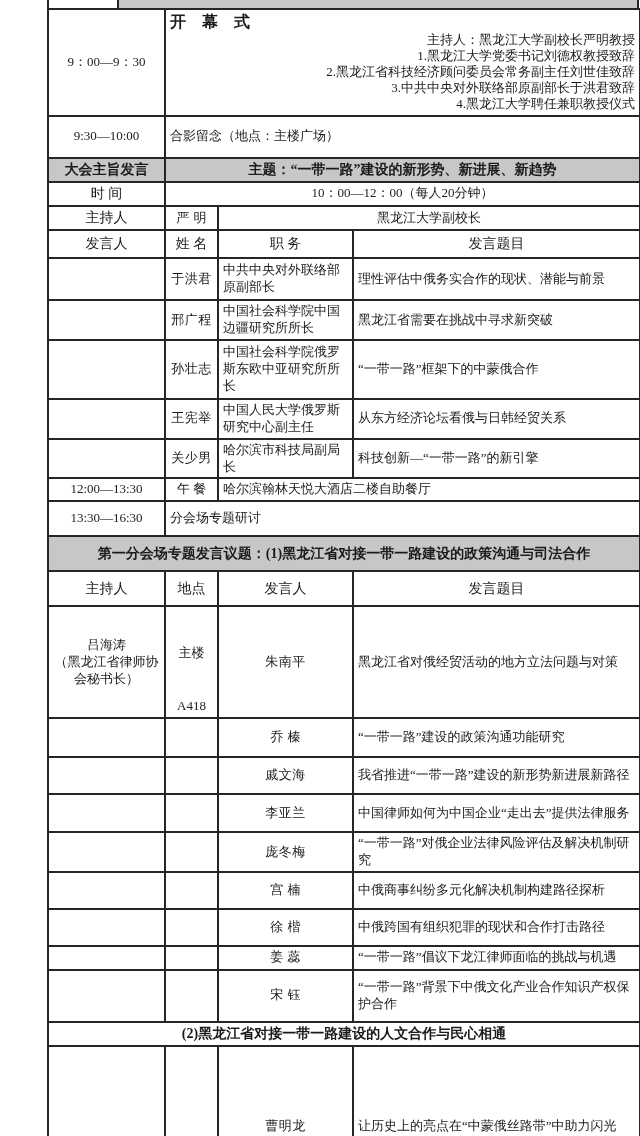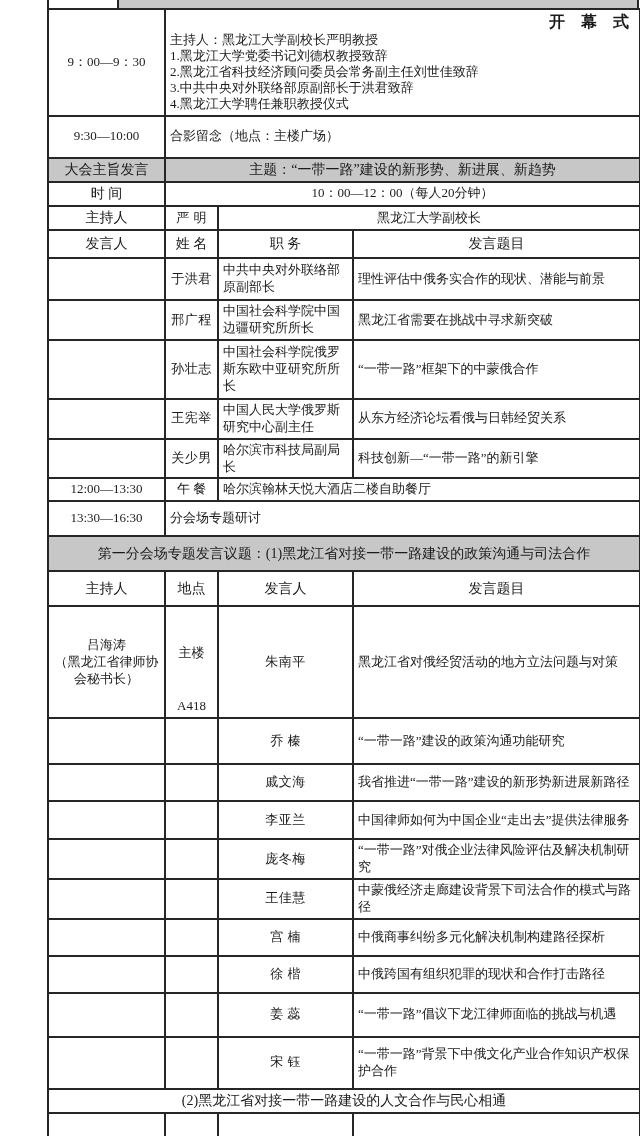--- a/index.html
+++ b/index.html
@@ -12,25 +12,25 @@
   .sliver{display:flex;width:592px;height:8px;}
   .sliver .sl-l{width:68px;background:#fff;border-left:2px solid #262626;border-right:2px solid #262626;}
   .sliver .sl-r{flex:1;background:#c7c7c7;border-right:2px solid #262626;}
 
   table{border-collapse:collapse;table-layout:fixed;width:592px;}
   td{
     border:2px solid #262626;padding:2px 4px;font-size:13px;line-height:1.3;
     vertical-align:middle;overflow:hidden;word-break:break-all;
   }
   .c{text-align:center;}
-  .b{font-weight:normal;margin-top:48px;}
+  .b{font-weight:bold;margin-top:48px;}
   .gray{background:#c7c7c7;}
   .f14{font-size:14px;}
-  .open-title{text-align:right;font-weight:bold;font-size:16px;letter-spacing:6px;line-height:1.25;}
-  .open-lines div{line-height:1.24;text-align:left;}
+  .open-title{text-align:left;font-weight:bold;font-size:16px;letter-spacing:6px;line-height:1.25;}
+  .open-lines div{line-height:1.24;text-align:right;}
   .host-org{display:block;}
   .venue-line{display:block;text-align:center;margin-top:36px;}
   .namecell{letter-spacing:0.5px;}
 </style>
 </head>
 <body>
 
 <div class="sheet">
 
   <div class="sliver">
@@ -148,21 +148,21 @@
         <span class="host-org">（黑龙江省律师协会秘书长）</span>
       </td>
       <td class="c">
         <span class="venue-line">主楼</span>
         <span class="venue-line">A418</span>
       </td>
       <td class="c namecell">朱南平</td>
       <td>黑龙江省对俄经贸活动的地方立法问题与对策</td>
     </tr>
 
-    <tr style="height:46px">
+    <tr style="height:39px">
       <td></td>
       <td></td>
       <td class="c namecell">乔 榛</td>
       <td>“一带一路”建设的政策沟通功能研究</td>
     </tr>
     <tr style="height:37px">
       <td></td>
       <td></td>
       <td class="c namecell">戚文海</td>
       <td>我省推进“一带一路”建设的新形势新进展新路径</td>
@@ -175,36 +175,30 @@
     </tr>
     <tr style="height:38px">
       <td></td>
       <td></td>
       <td class="c namecell">庞冬梅</td>
       <td>“一带一路”对俄企业法律风险评估及解决机制研究</td>
     </tr>
     <tr style="height:37px">
       <td></td>
       <td></td>
-      <td class="c namecell">王佳慧</td>
-      <td>中蒙俄经济走廊建设背景下司法合作的模式与路径</td>
-    </tr>
-    <tr style="height:37px">
-      <td></td>
-      <td></td>
       <td class="c namecell">宫 楠</td>
       <td>中俄商事纠纷多元化解决机制构建路径探析</td>
     </tr>
     <tr style="height:37px">
       <td></td>
       <td></td>
       <td class="c namecell">徐 楷</td>
       <td>中俄跨国有组织犯罪的现状和合作打击路径</td>
     </tr>
-    <tr style="height:44px">
+    <tr style="height:24px">
       <td></td>
       <td></td>
       <td class="c namecell">姜 蕊</td>
       <td>“一带一路”倡议下龙江律师面临的挑战与机遇</td>
     </tr>
     <tr style="height:52px">
       <td></td>
       <td></td>
       <td class="c namecell">宋 钰</td>
       <td>“一带一路”背景下中俄文化产业合作知识产权保护合作</td>

